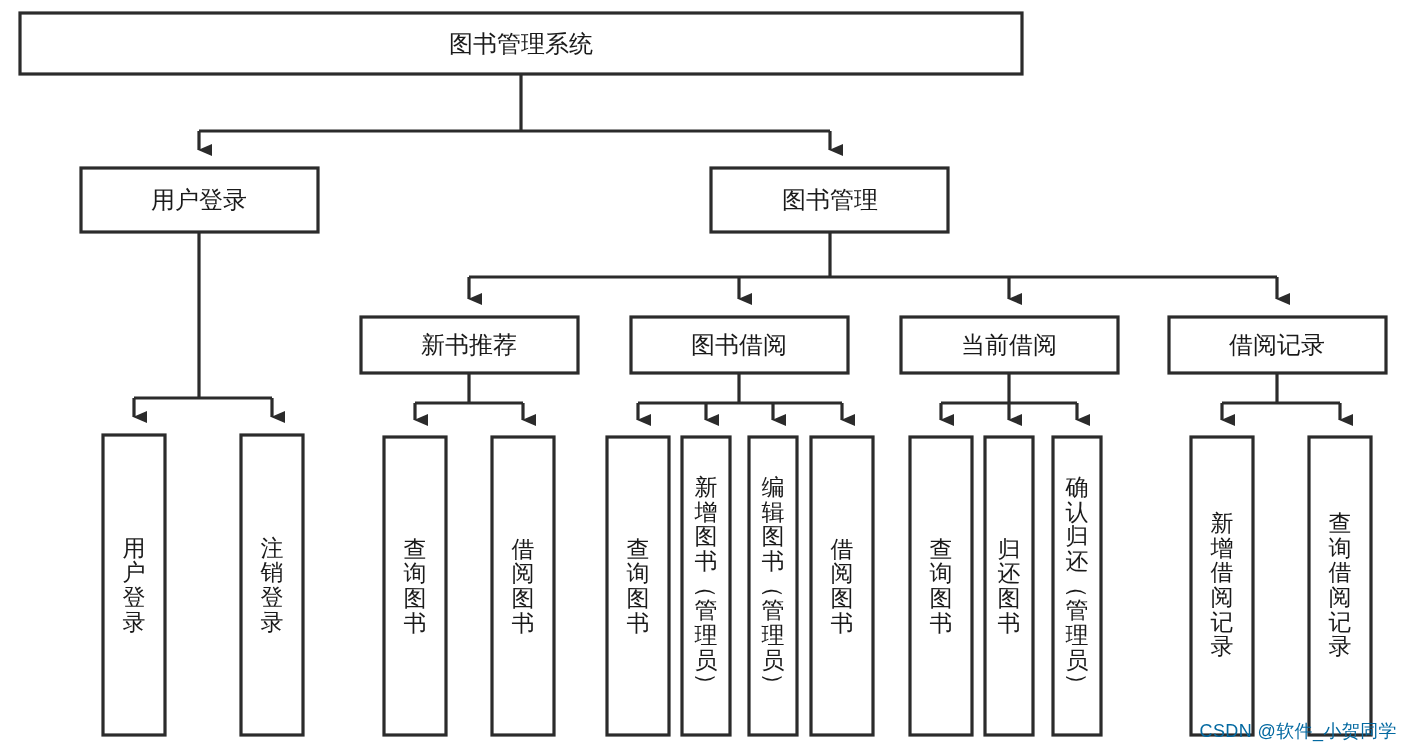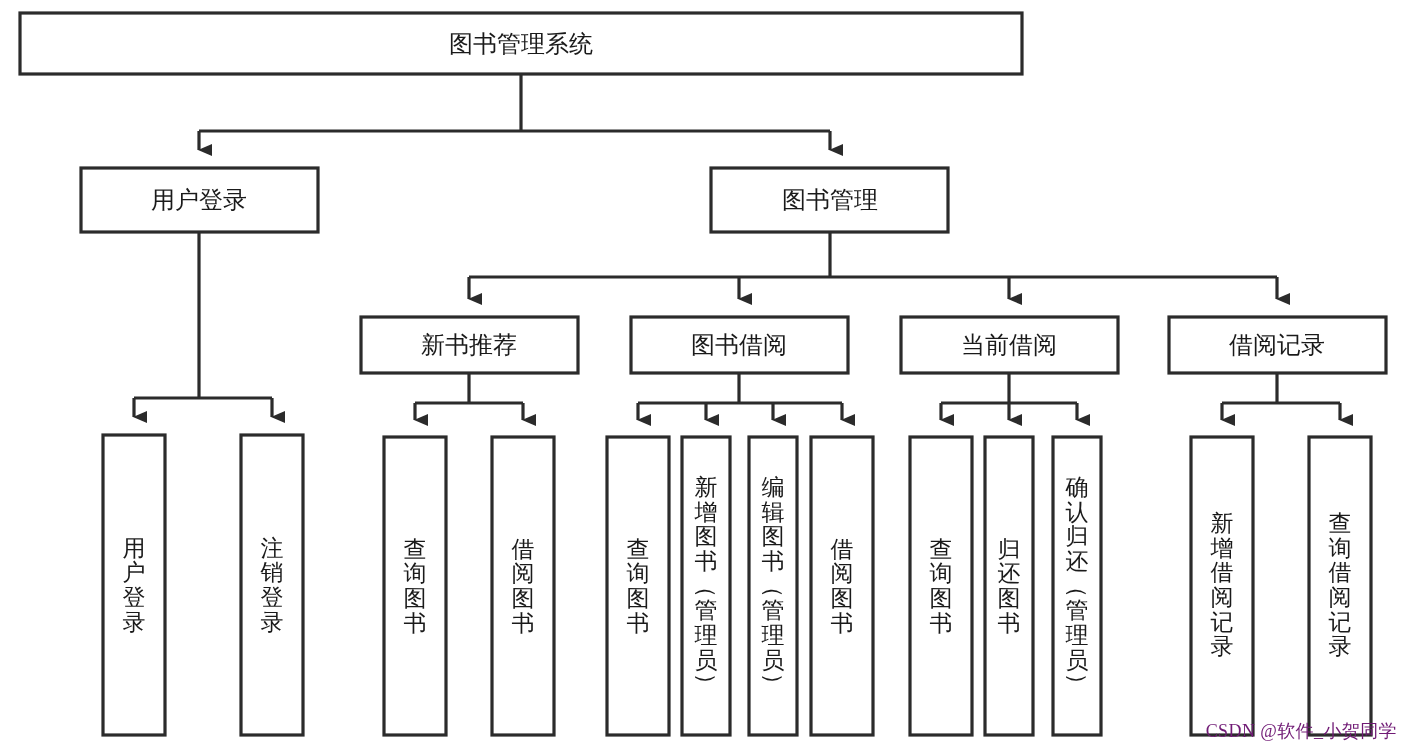--- a/index.html
+++ b/index.html
@@ -19,22 +19,22 @@
   .v-label-wrap{
     position:absolute;
     display:flex;flex-direction:column;align-items:center;justify-content:center;
     font-size:23px;line-height:1.07;color:#1a1a1a;
     font-family:"DejaVu Sans","Liberation Sans",sans-serif;
     text-align:center;white-space:pre;pointer-events:none;
   }
   .v-label-wrap span{display:block;}
   .watermark{
     position:absolute;right:8px;bottom:4px;
-    font-size:18px;color:#701a75;letter-spacing:.4px;
-    font-family:Liberation Serif, serif;
+    font-size:18px;color:#0369a1;letter-spacing:.4px;
+    font-family:Liberation Sans, sans-serif;
     white-space:nowrap;
   }
 </style>
 </head>
 <body>
 
 <div id="diagram-root">
 
   <svg id="tree" viewBox="0 0 1405 747">
     <defs>

